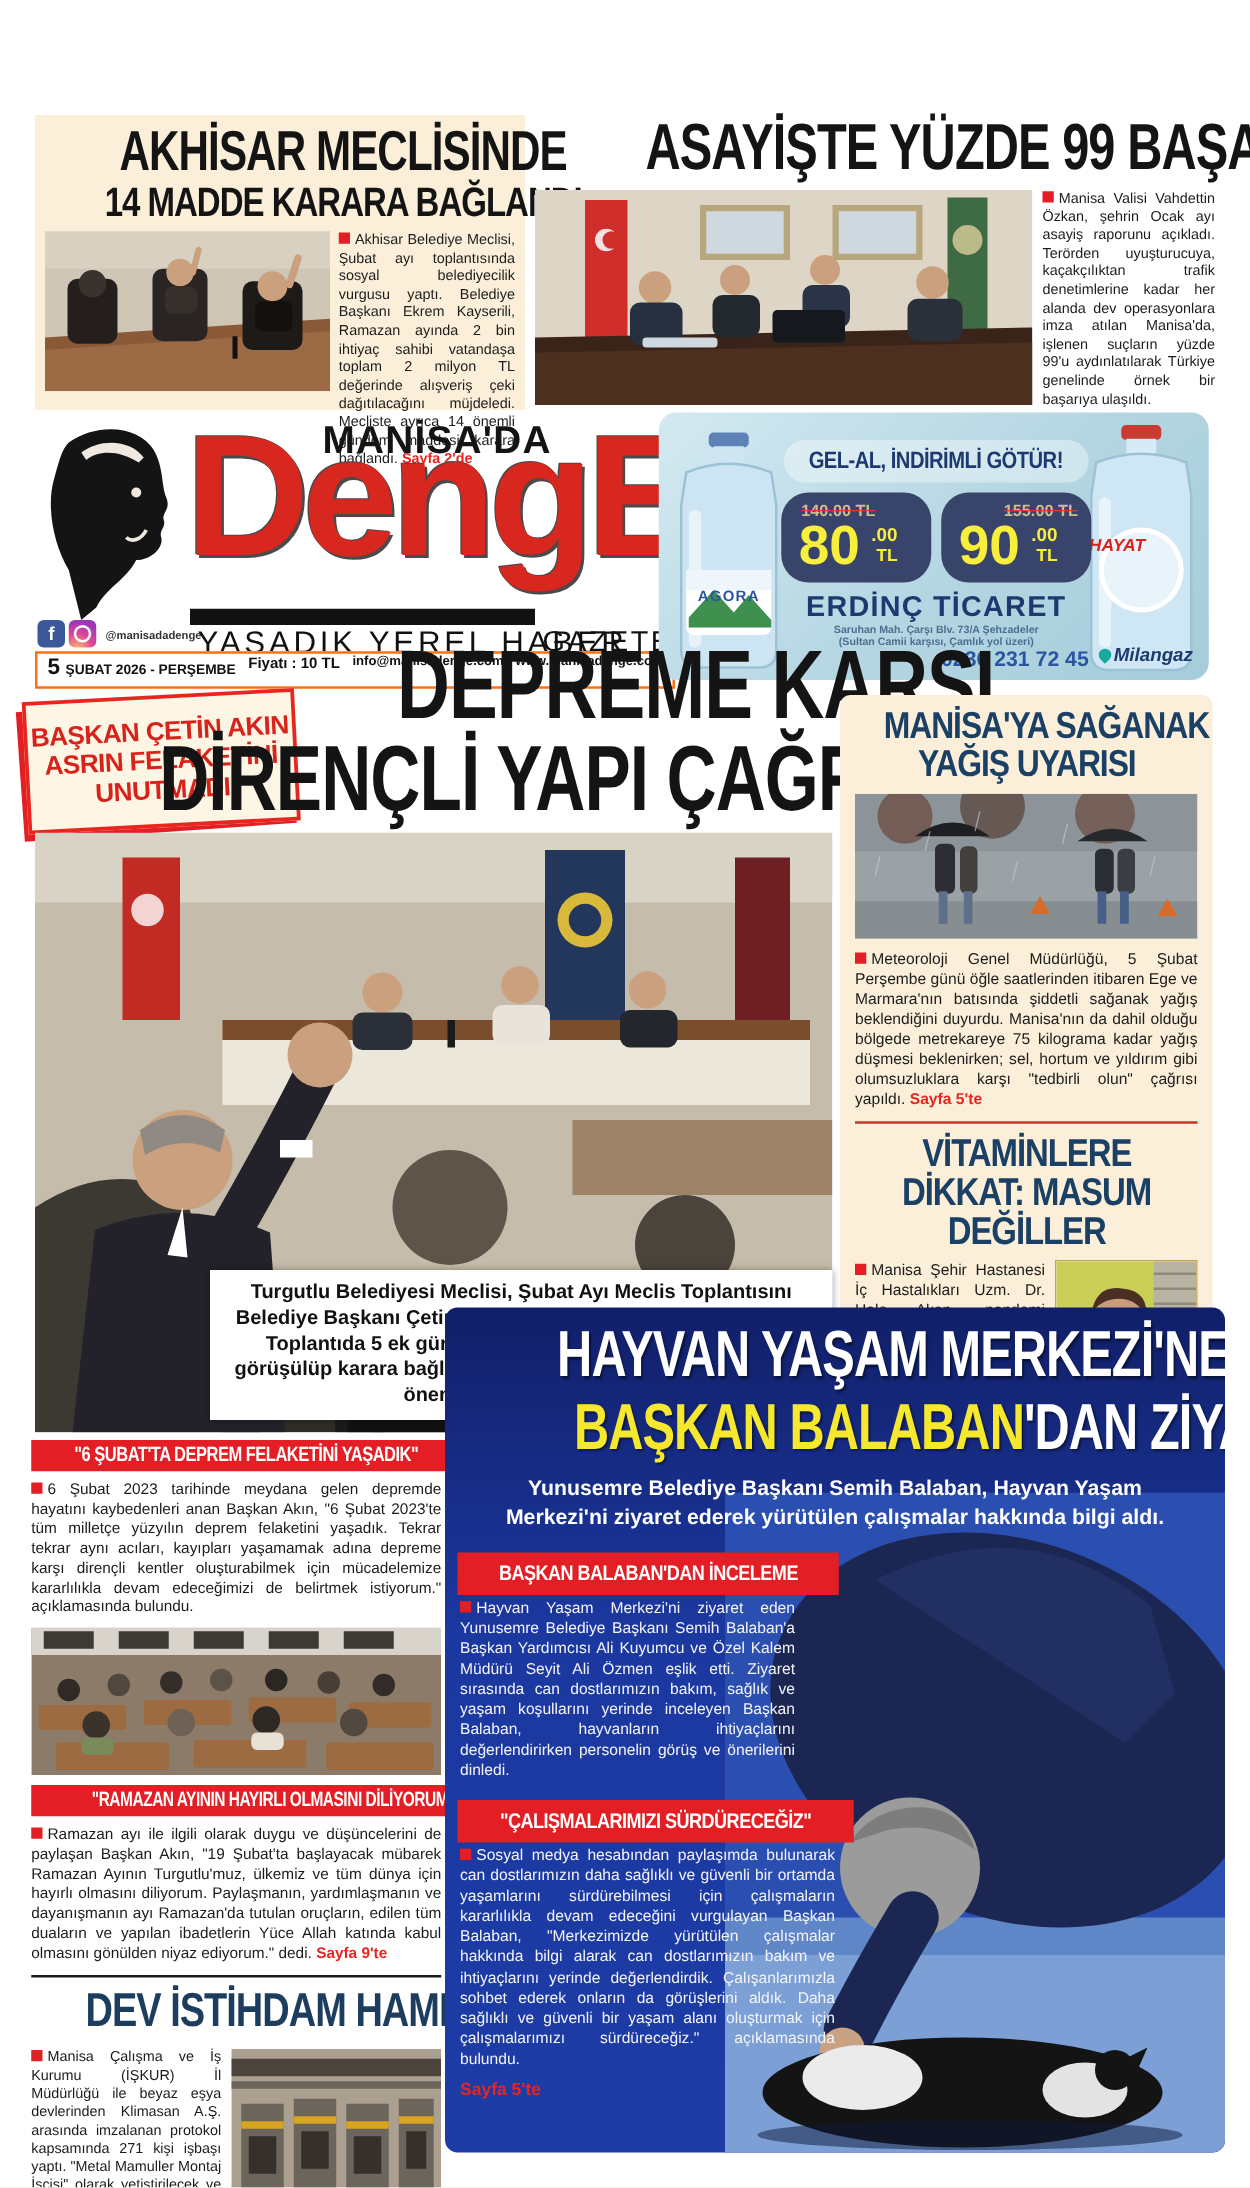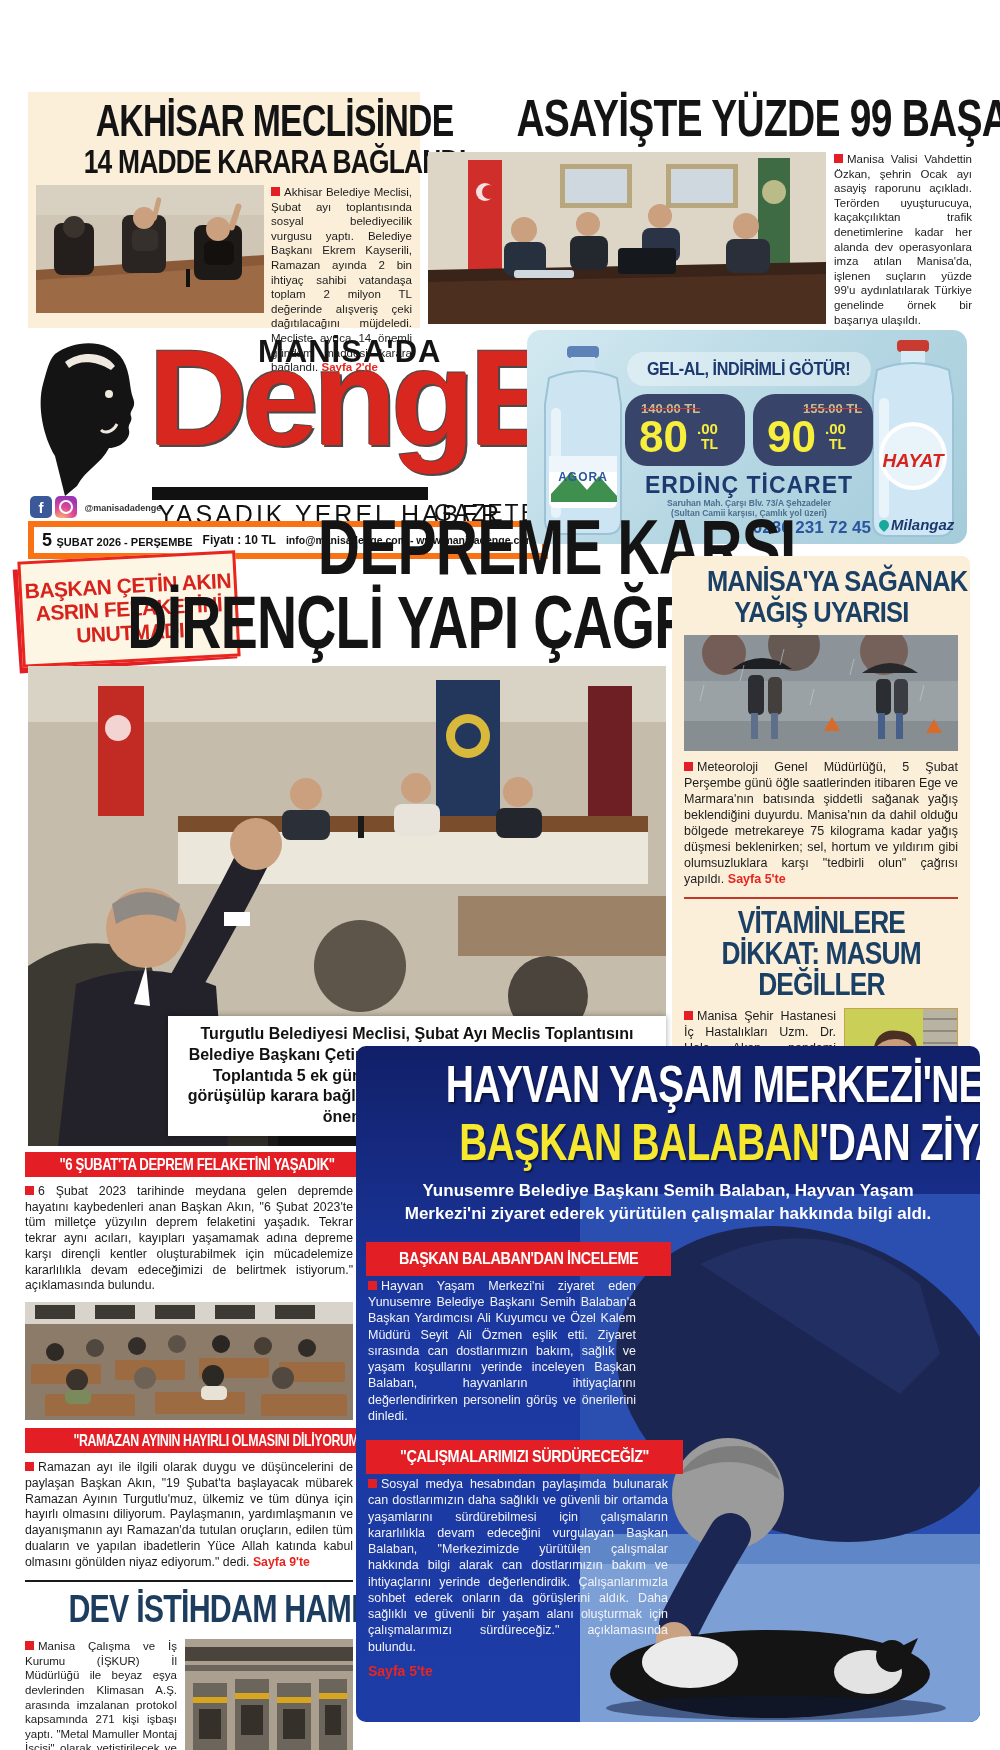--- a/index.html
+++ b/index.html
@@ -17,21 +17,21 @@
   .cream{background:#fcefd9;}
   .navy{color:#1b4065;}
   
   .redbar{display:flex;height:25px;}
   .redbar .sq{width:22px;background:#131313;}
   .redbar .txt{flex:1;background:#e31e24;color:#fff;display:flex;align-items:center;justify-content:center;
                font-weight:bold;font-size:16.5px;letter-spacing:-0.5px;}
   
   .logo{font-weight:bold;color:#d7271e;letter-spacing:-6px;
         text-shadow:2px 2px 0 #4a4a4a,-1px -1px 0 #4a4a4a;}
-  .datebar{border:6px solid #f97316;background:#fff;display:flex;align-items:center;font-weight:bold;color:#111;}
+  .datebar{border:2px solid #f97316;background:#fff;display:flex;align-items:flex-start;font-weight:bold;color:#111;}
   
   .ad{background:linear-gradient(135deg,#d3e9f1 0%,#b4d6e2 55%,#a5ccda 100%);border-radius:14px;}
   .pill{position:absolute;background:#39446a;border-radius:22px;color:#fff;}
   .bigprice{color:#f7ef3c;font-weight:bold;}
   
   .bluebox{background:linear-gradient(180deg,#111f68 0%,#1b38a0 38%,#1d3ca6 100%);border-radius:10px;overflow:hidden;}
   .bb-hl{color:#fff;font-weight:bold;letter-spacing:-1px;line-height:1;text-shadow:2px 2px 2px rgba(0,0,0,.45);}
   .bb-body{font-size:12.5px;line-height:1.3;color:#f3f3f8;text-align:justify;}
   .bb-redbar{display:flex;height:26px;}
   .bb-redbar .sq{width:16px;background:#131313;}
@@ -186,21 +186,21 @@
 
     <div class="abs" style="left:338px;top:8px;width:96px;height:200px;">
       <svg width="96" height="200" viewBox="0 0 96 200">
         <rect x="32" y="2" width="32" height="12" rx="4" fill="#c93a31"></rect>
         <rect x="36" y="13" width="24" height="12" fill="#d5ebf5"></rect>
         <path d="M12,32 Q48,18 84,32 L88,58 L88,184 Q88,198 74,198 L22,198 Q8,198 8,184 L8,58 Z" fill="#cfe7f4" stroke="#9cc2d6" stroke-width="2"></path>
         <rect x="14" y="60" width="10" height="120" rx="5" fill="#ffffff" opacity=".55"></rect>
         <circle cx="48" cy="118" r="34" fill="#ffffff"></circle>
         <circle cx="48" cy="118" r="30" fill="#e9f4fa"></circle>
       </svg>
-      <div class="abs" style="left:6px;top:112px;width:84px;text-align:center;font-size:19px;font-weight:bold;font-style:italic;color:#d8231c;">HAYAT</div>
+      <div class="abs" style="left:6px;top:90px;width:84px;text-align:left;font-size:14px;font-weight:bold;font-style:italic;color:#d8231c;">HAYAT</div>
     </div>
 
     <div class="abs" style="left:100px;top:22px;width:244px;height:34px;background:rgba(255,255,255,.38);border-radius:17px;
                 display:flex;align-items:center;justify-content:center;font-weight:bold;font-size:19px;color:#1d3a70;letter-spacing:-0.5px;">
       <span class="sx sx85">GEL-AL, İNDİRİMLİ GÖTÜR!</span>
     </div>
 
     <div class="pill" style="left:98px;top:64px;width:120px;height:72px;">
       <span class="abs" style="top:7px;left:16px;font-size:13px;font-weight:bold;color:#cdbd8e;text-decoration:line-through;text-decoration-color:#e03a2e;">140.00 TL</span>
       <span class="abs bigprice" style="left:14px;top:18px;font-size:44px;">80</span>

